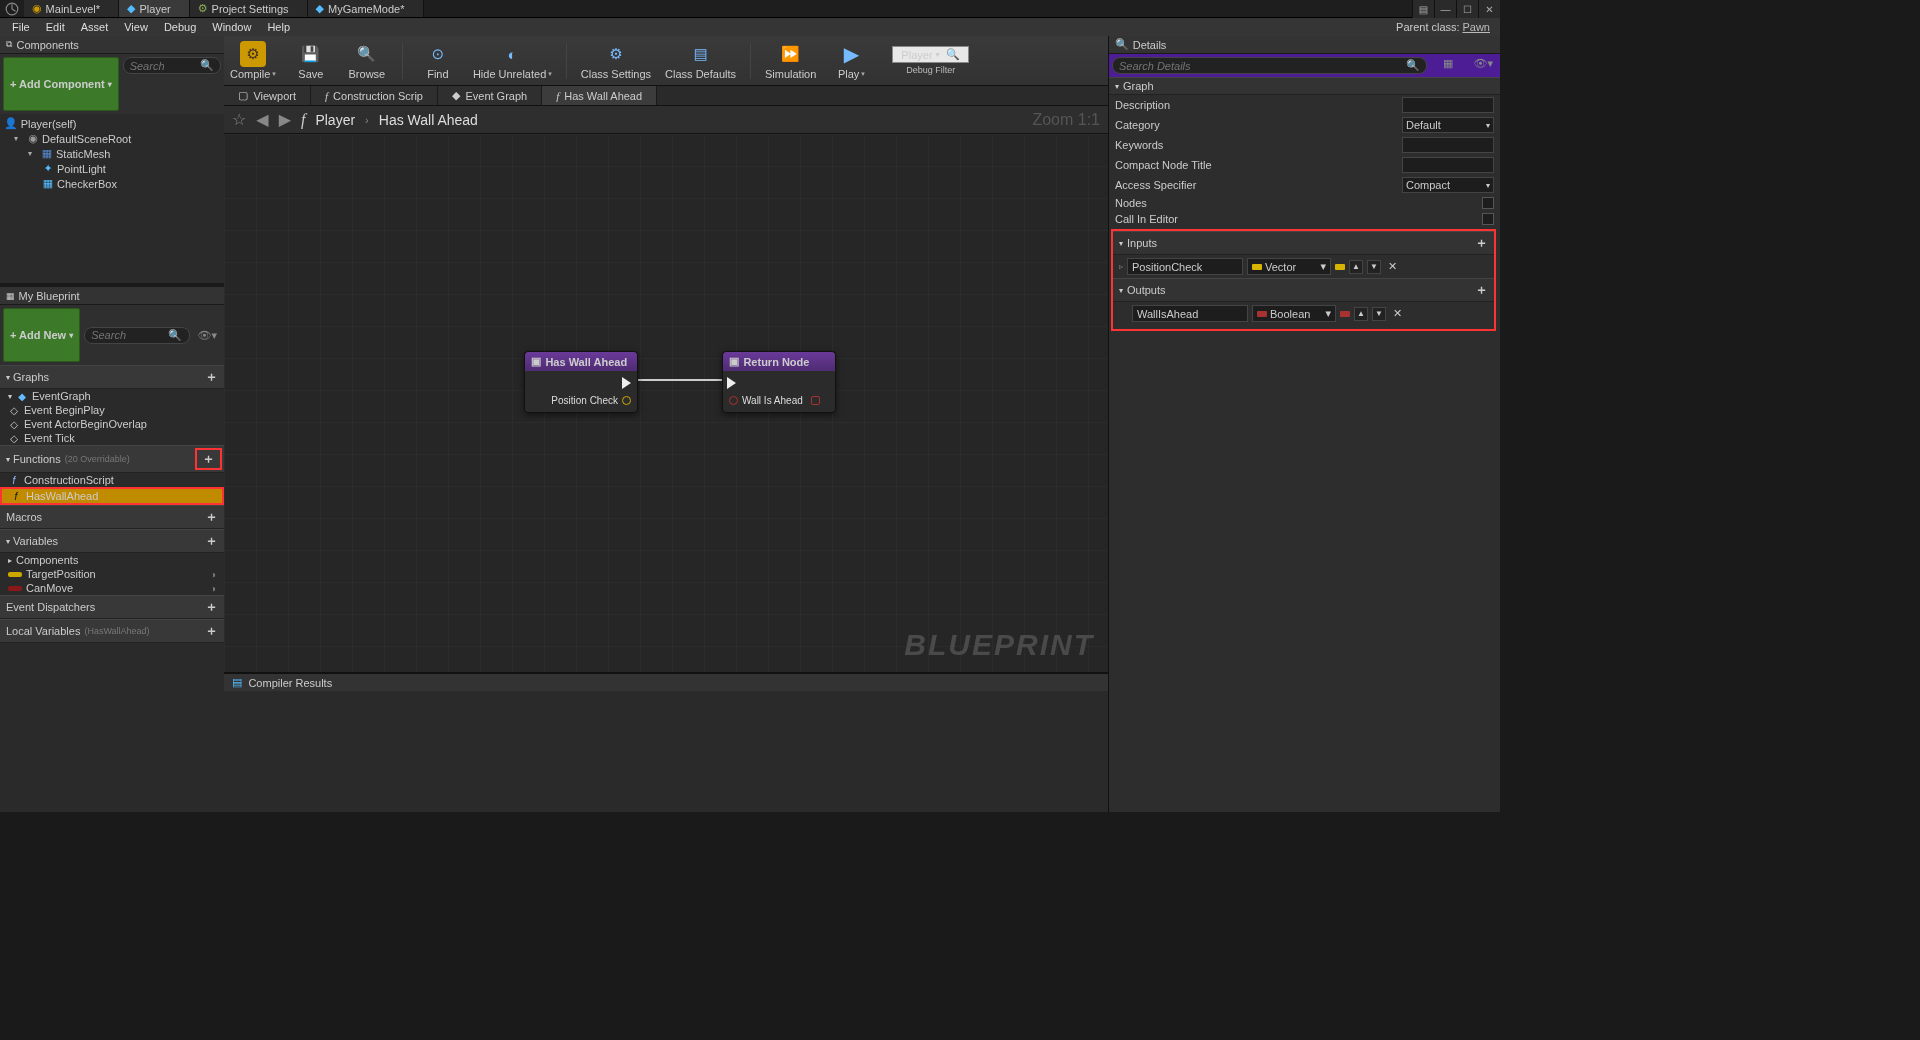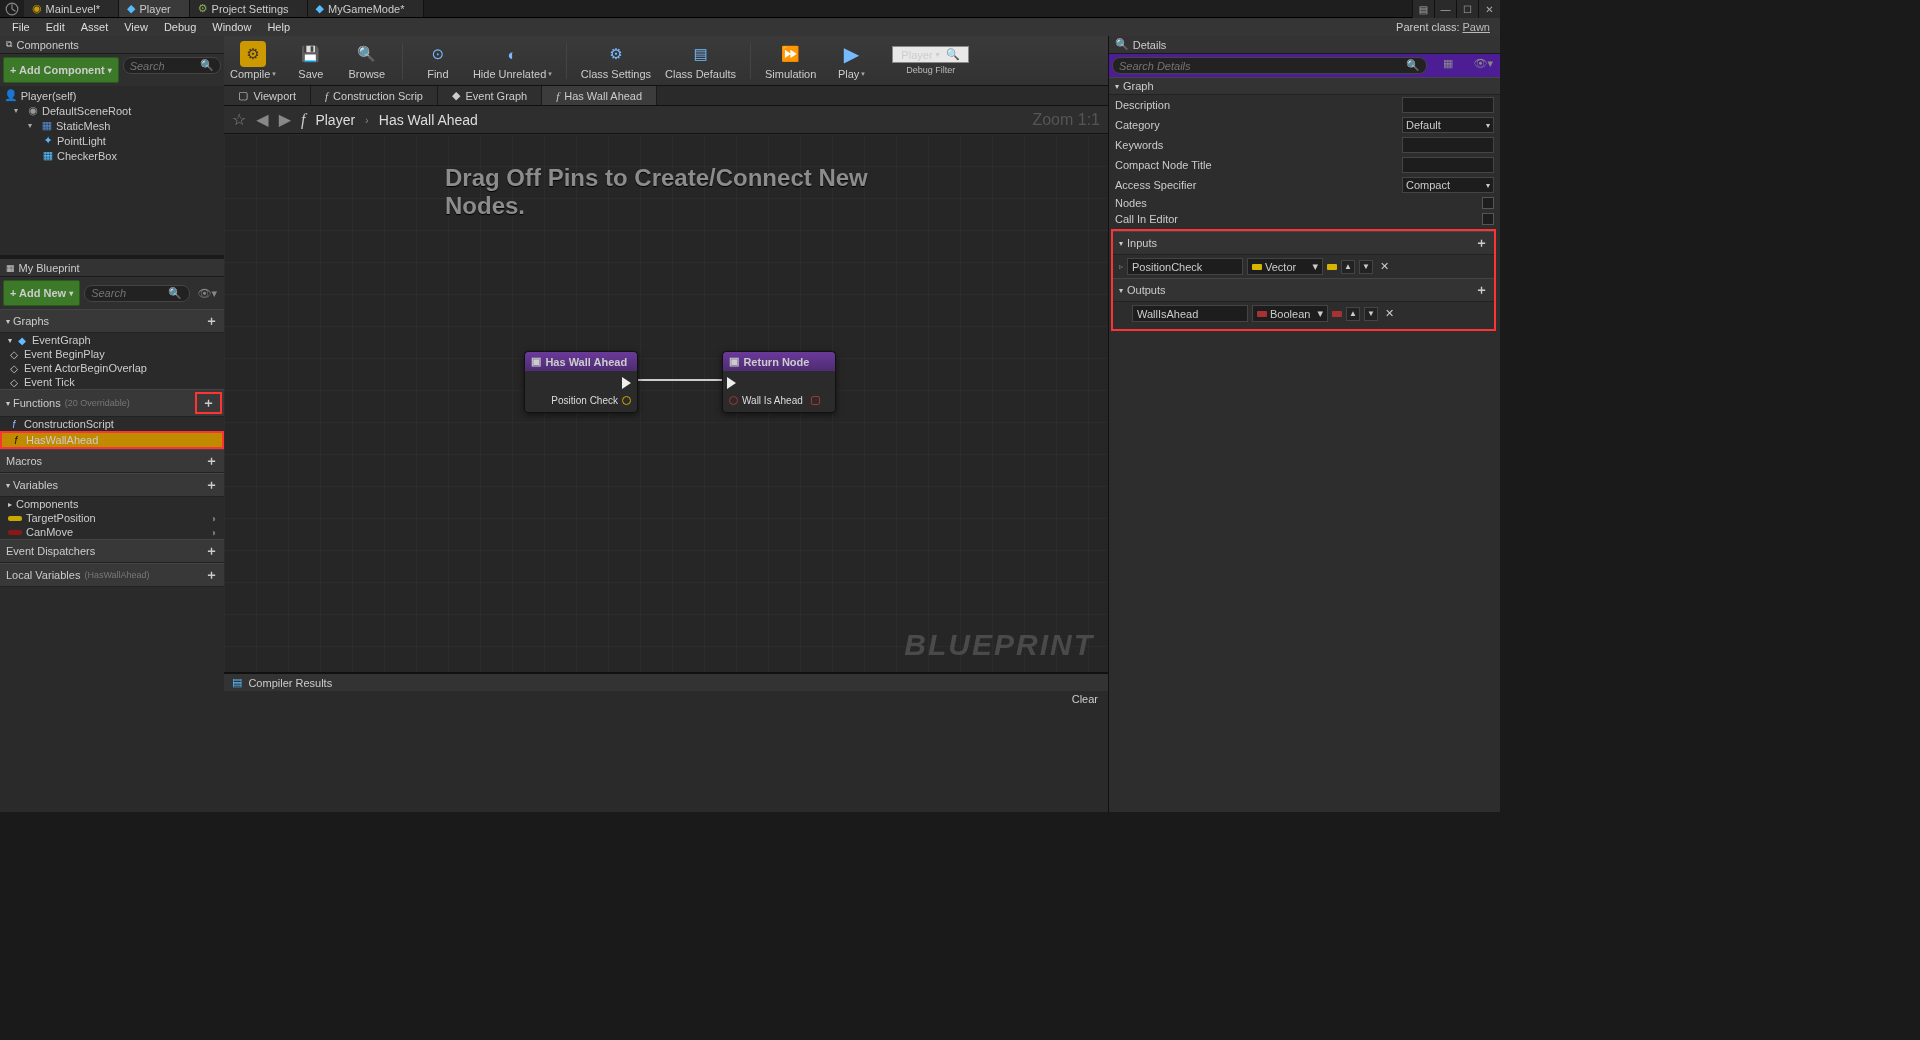--- a/index.html
+++ b/index.html
@@ -21,21 +21,21 @@
 .parent-class a { color:#bbb; text-decoration:underline; }
 
 
 .main { display:flex; height:776px; }
 
 
 .left-col { width:224px; background:#2a2a2a; display:flex; flex-direction:column; }
 .panel-tab { height:18px; background:#333; display:flex; align-items:center; padding:0 6px; gap:4px; color:#ccc; border-bottom:1px solid #1a1a1a; }
 .panel-tab .icon { font-size:9px; }
 .comp-toolbar { display:flex; gap:4px; padding:3px; background:#2f2f2f; }
-.add-btn { background:#3c7a2a; color:#fff; padding:6px 6px; border:1px solid #2a5a1a; display:flex; align-items:center; gap:3px; border-radius:2px; font-weight:bold; }
+.add-btn { background:#3c7a2a; color:#fff; padding:20px 6px; border:1px solid #2a5a1a; display:flex; align-items:center; gap:3px; border-radius:2px; font-weight:bold; }
 .add-btn .drop { font-size:8px; }
 .search-pill { flex:1; background:#222; border:1px solid #444; border-radius:8px; display:flex; align-items:center; padding:0 6px; height:17px; }
 .search-pill input { background:transparent; border:none; outline:none; color:#aaa; width:100%; font-style:italic; }
 .search-pill .mag { color:#888; font-size:11px; }
 .tree { padding:2px 0; }
 .tree-item { display:flex; align-items:center; gap:3px; padding:1px 4px; color:#ddd; }
 .tree-item .arrow { font-size:8px; color:#aaa; width:10px; }
 .tree-item .ico { width:12px; text-align:center; }
 .indent1 { padding-left:14px; }
 .indent2 { padding-left:28px; }
@@ -119,21 +119,21 @@
 .dsec .plus { margin-left:auto; font-weight:bold; font-size:13px; }
 .drow { display:flex; align-items:center; padding:2px 6px; gap:6px;justify-content:space-between; }
 .drow .dlabel { width:120px; color:#ccc; }
 .tinput { background:#1d1d1d; border:1px solid #444; height:16px; width:92px; }
 .tselect { background:#1d1d1d; border:1px solid #444; height:16px; width:92px; color:#ccc; padding:0 3px; display:flex; align-items:center; justify-content:space-between; }
 .tselect .drop { font-size:8px; }
 .tcheck { width:12px; height:12px; background:#1d1d1d; border:1px solid #555; }
 .io-highlight { border:2px solid #f33; margin:2px 4px 2px 2px; padding-bottom:4px; }
 .io-row { display:flex; align-items:center; padding:3px 6px; gap:4px; }
 .io-name { background:#1d1d1d; border:1px solid #444; height:17px; width:116px; color:#ccc; padding:0 4px; display:flex; align-items:center; }
-.io-type { background:#1d1d1d; border:1px solid #444; height:17px; width:76px; color:#ccc; padding:0 4px; display:flex; align-items:center; gap:3px; }
+.io-type { background:#1d1d1d; border:1px solid #444; height:17px; width:84px; color:#ccc; padding:0 4px; display:flex; align-items:center; gap:3px; }
 .swatch { width:10px; height:6px; border-radius:1px; }
 .sw-vec { background:#d8b400; }
 .sw-bool { background:#a83232; }
 .xbtn { color:#ccc; padding:0 3px; font-size:11px; }
 .arrow-btn { background:#222; border:1px solid #444; width:14px; height:14px; display:flex; align-items:center; justify-content:center; font-size:8px; }
 svg.ue { width:14px; height:14px; }
 </style>
 </head>
 <body>
 
@@ -403,21 +403,20 @@
       <span class="nav-btn">◀</span>
       <span class="nav-btn">▶</span>
       <span class="fx">f</span>
       <span class="crumb">Player</span>
       <span class="sep">›</span>
       <span class="crumb">Has Wall Ahead</span>
       <span class="zoom">Zoom 1:1</span>
     </div>
 
     <div class="graph-canvas">
-      <div class="graph-hint">Drag Off Pins to Create/Connect New Nodes.</div>
       <div class="watermark">BLUEPRINT</div>
 
       <div class="wire" style="left:414px; top:245px; width:92px;"></div>
 
       <div class="node" style="left:300px; top:217px;">
         <div class="node-head">
             <span>▣</span>
             <span>Has Wall Ahead</span>
           </div>
         <div class="node-body">
@@ -447,21 +446,20 @@
             </div>
         </div>
       </div>
     </div>
 
     <div class="compiler-panel">
       <div class="compiler-tab">
           <span style="color:#5bf">▤</span>
           <span>Compiler Results</span>
         </div>
-      <div class="compiler-foot"><span>Clear</span></div>
     </div>
   </div>
 
   <div class="right-col">
     <div class="panel-tab">
         <span>🔍</span>
         <span>Details</span>
       </div>
     <div class="details-search">
       <div class="search-pill" style="flex:1">

